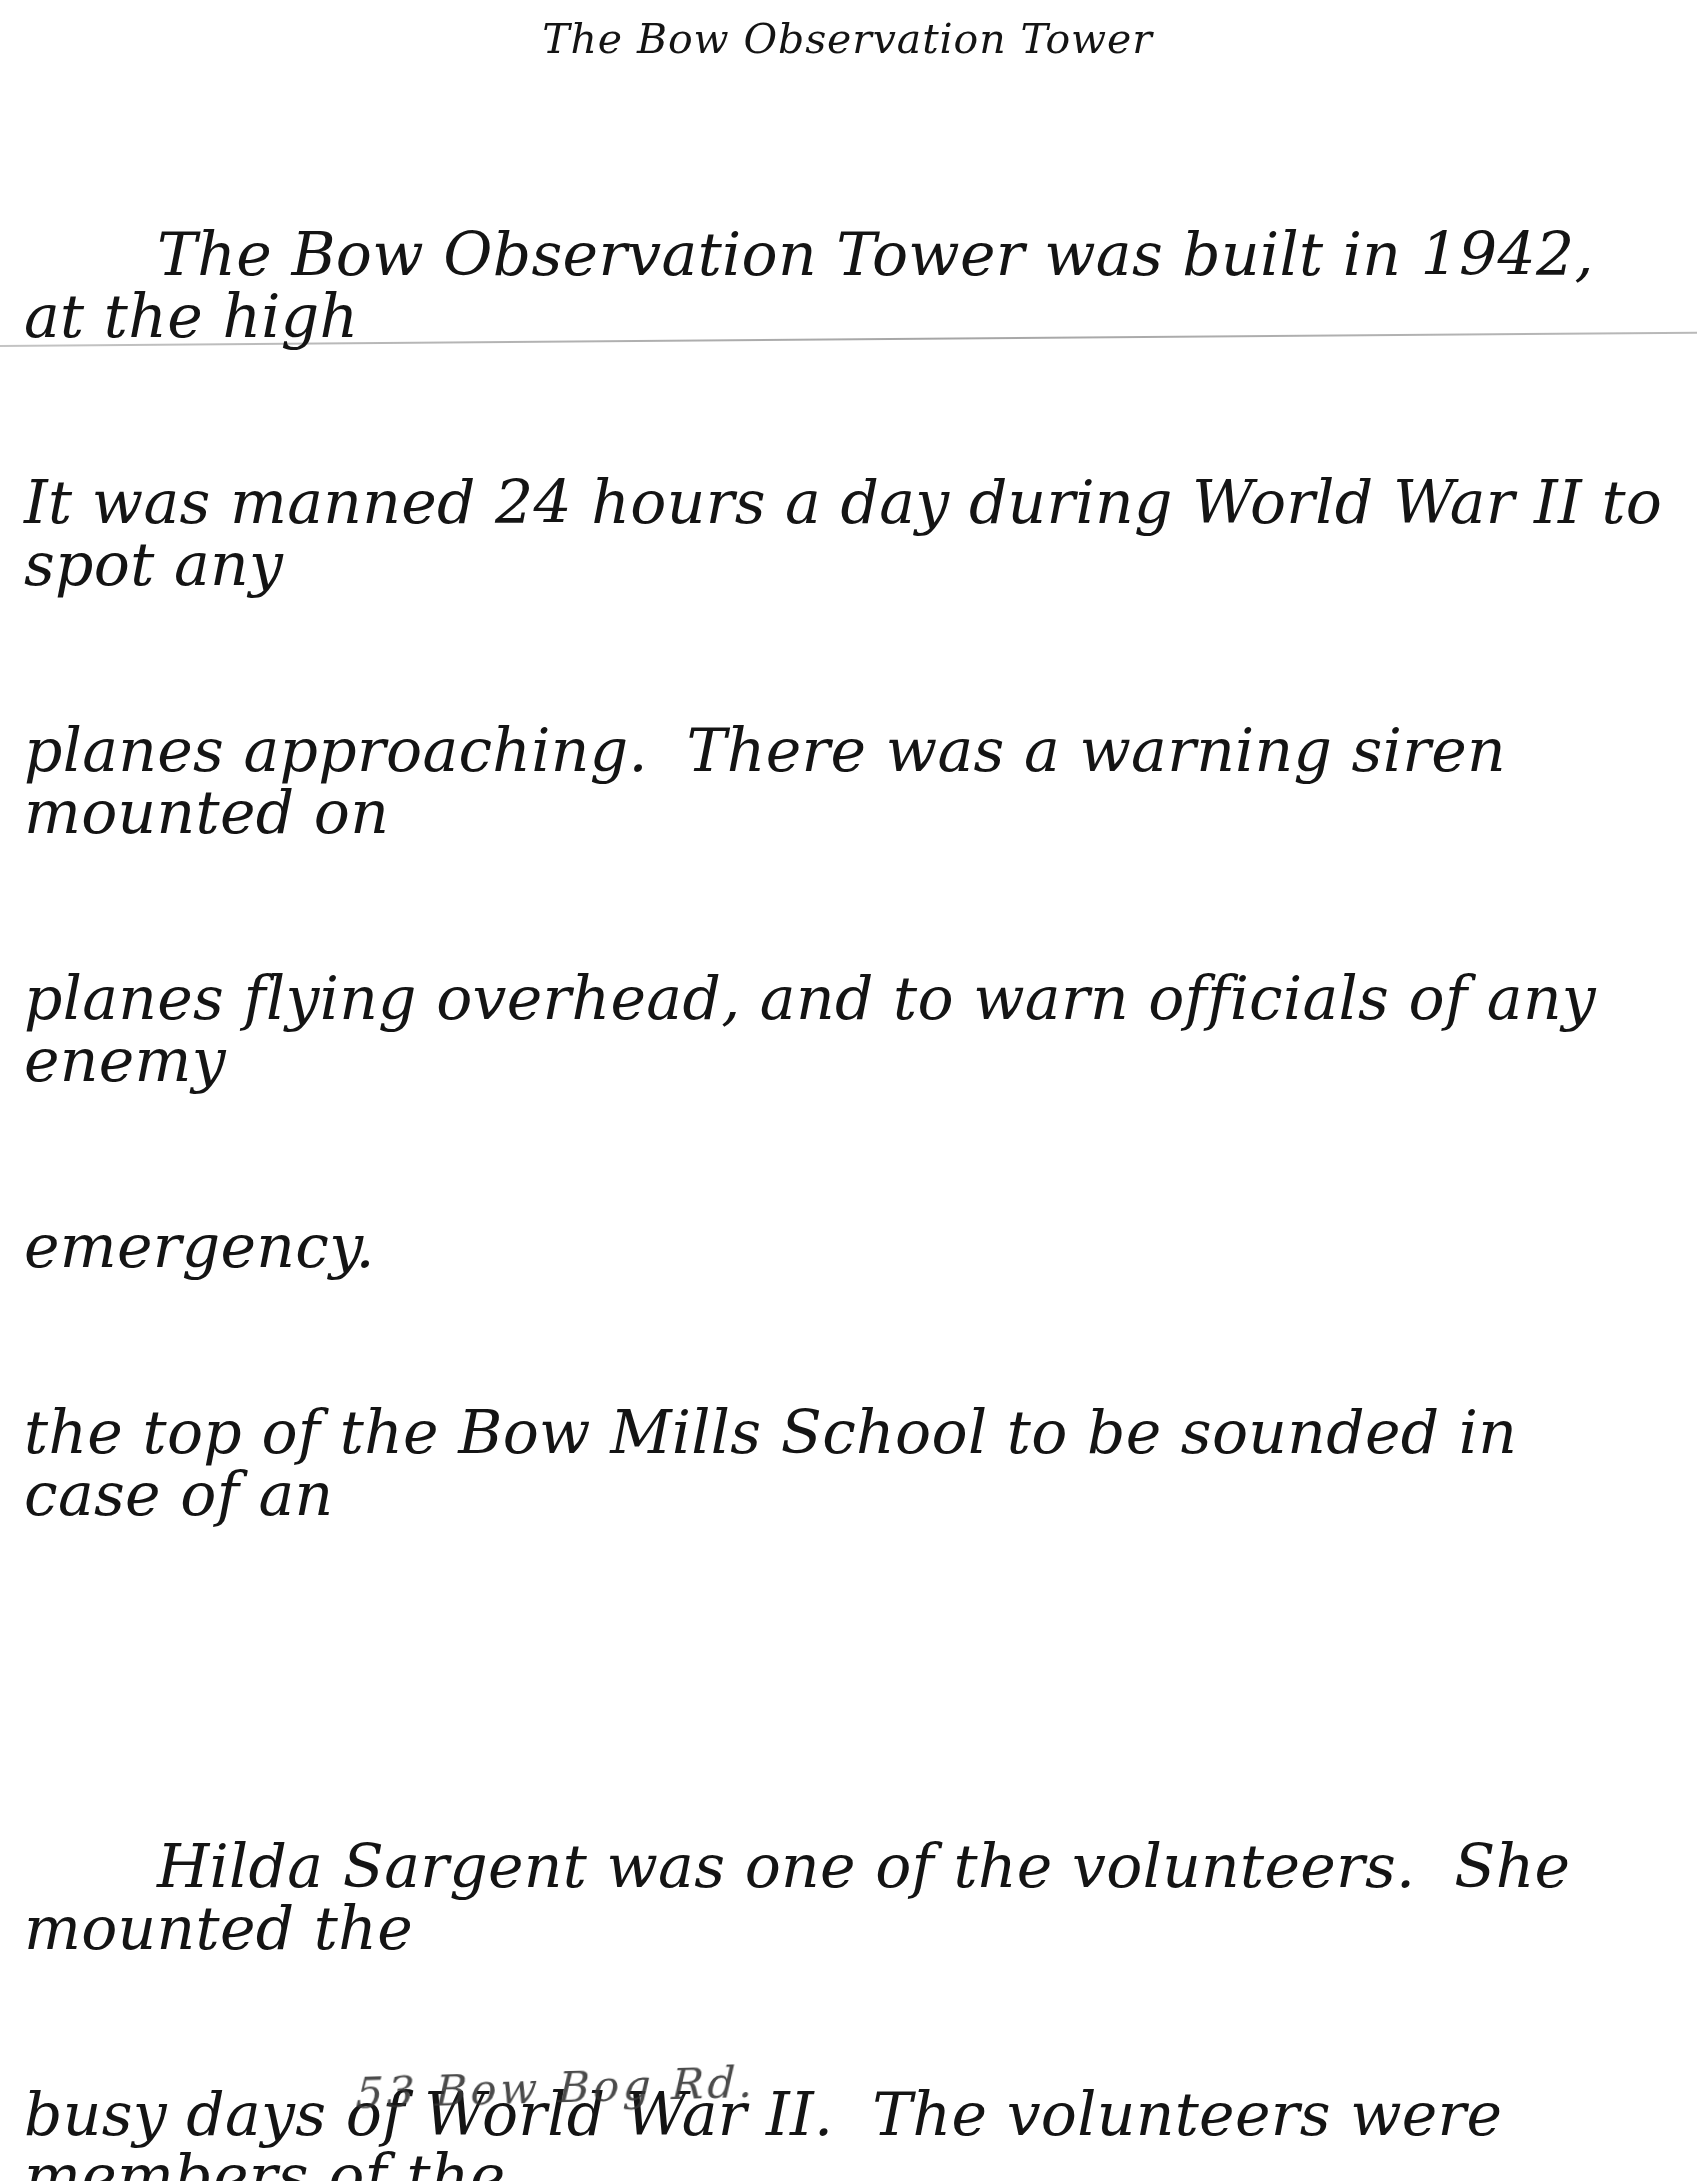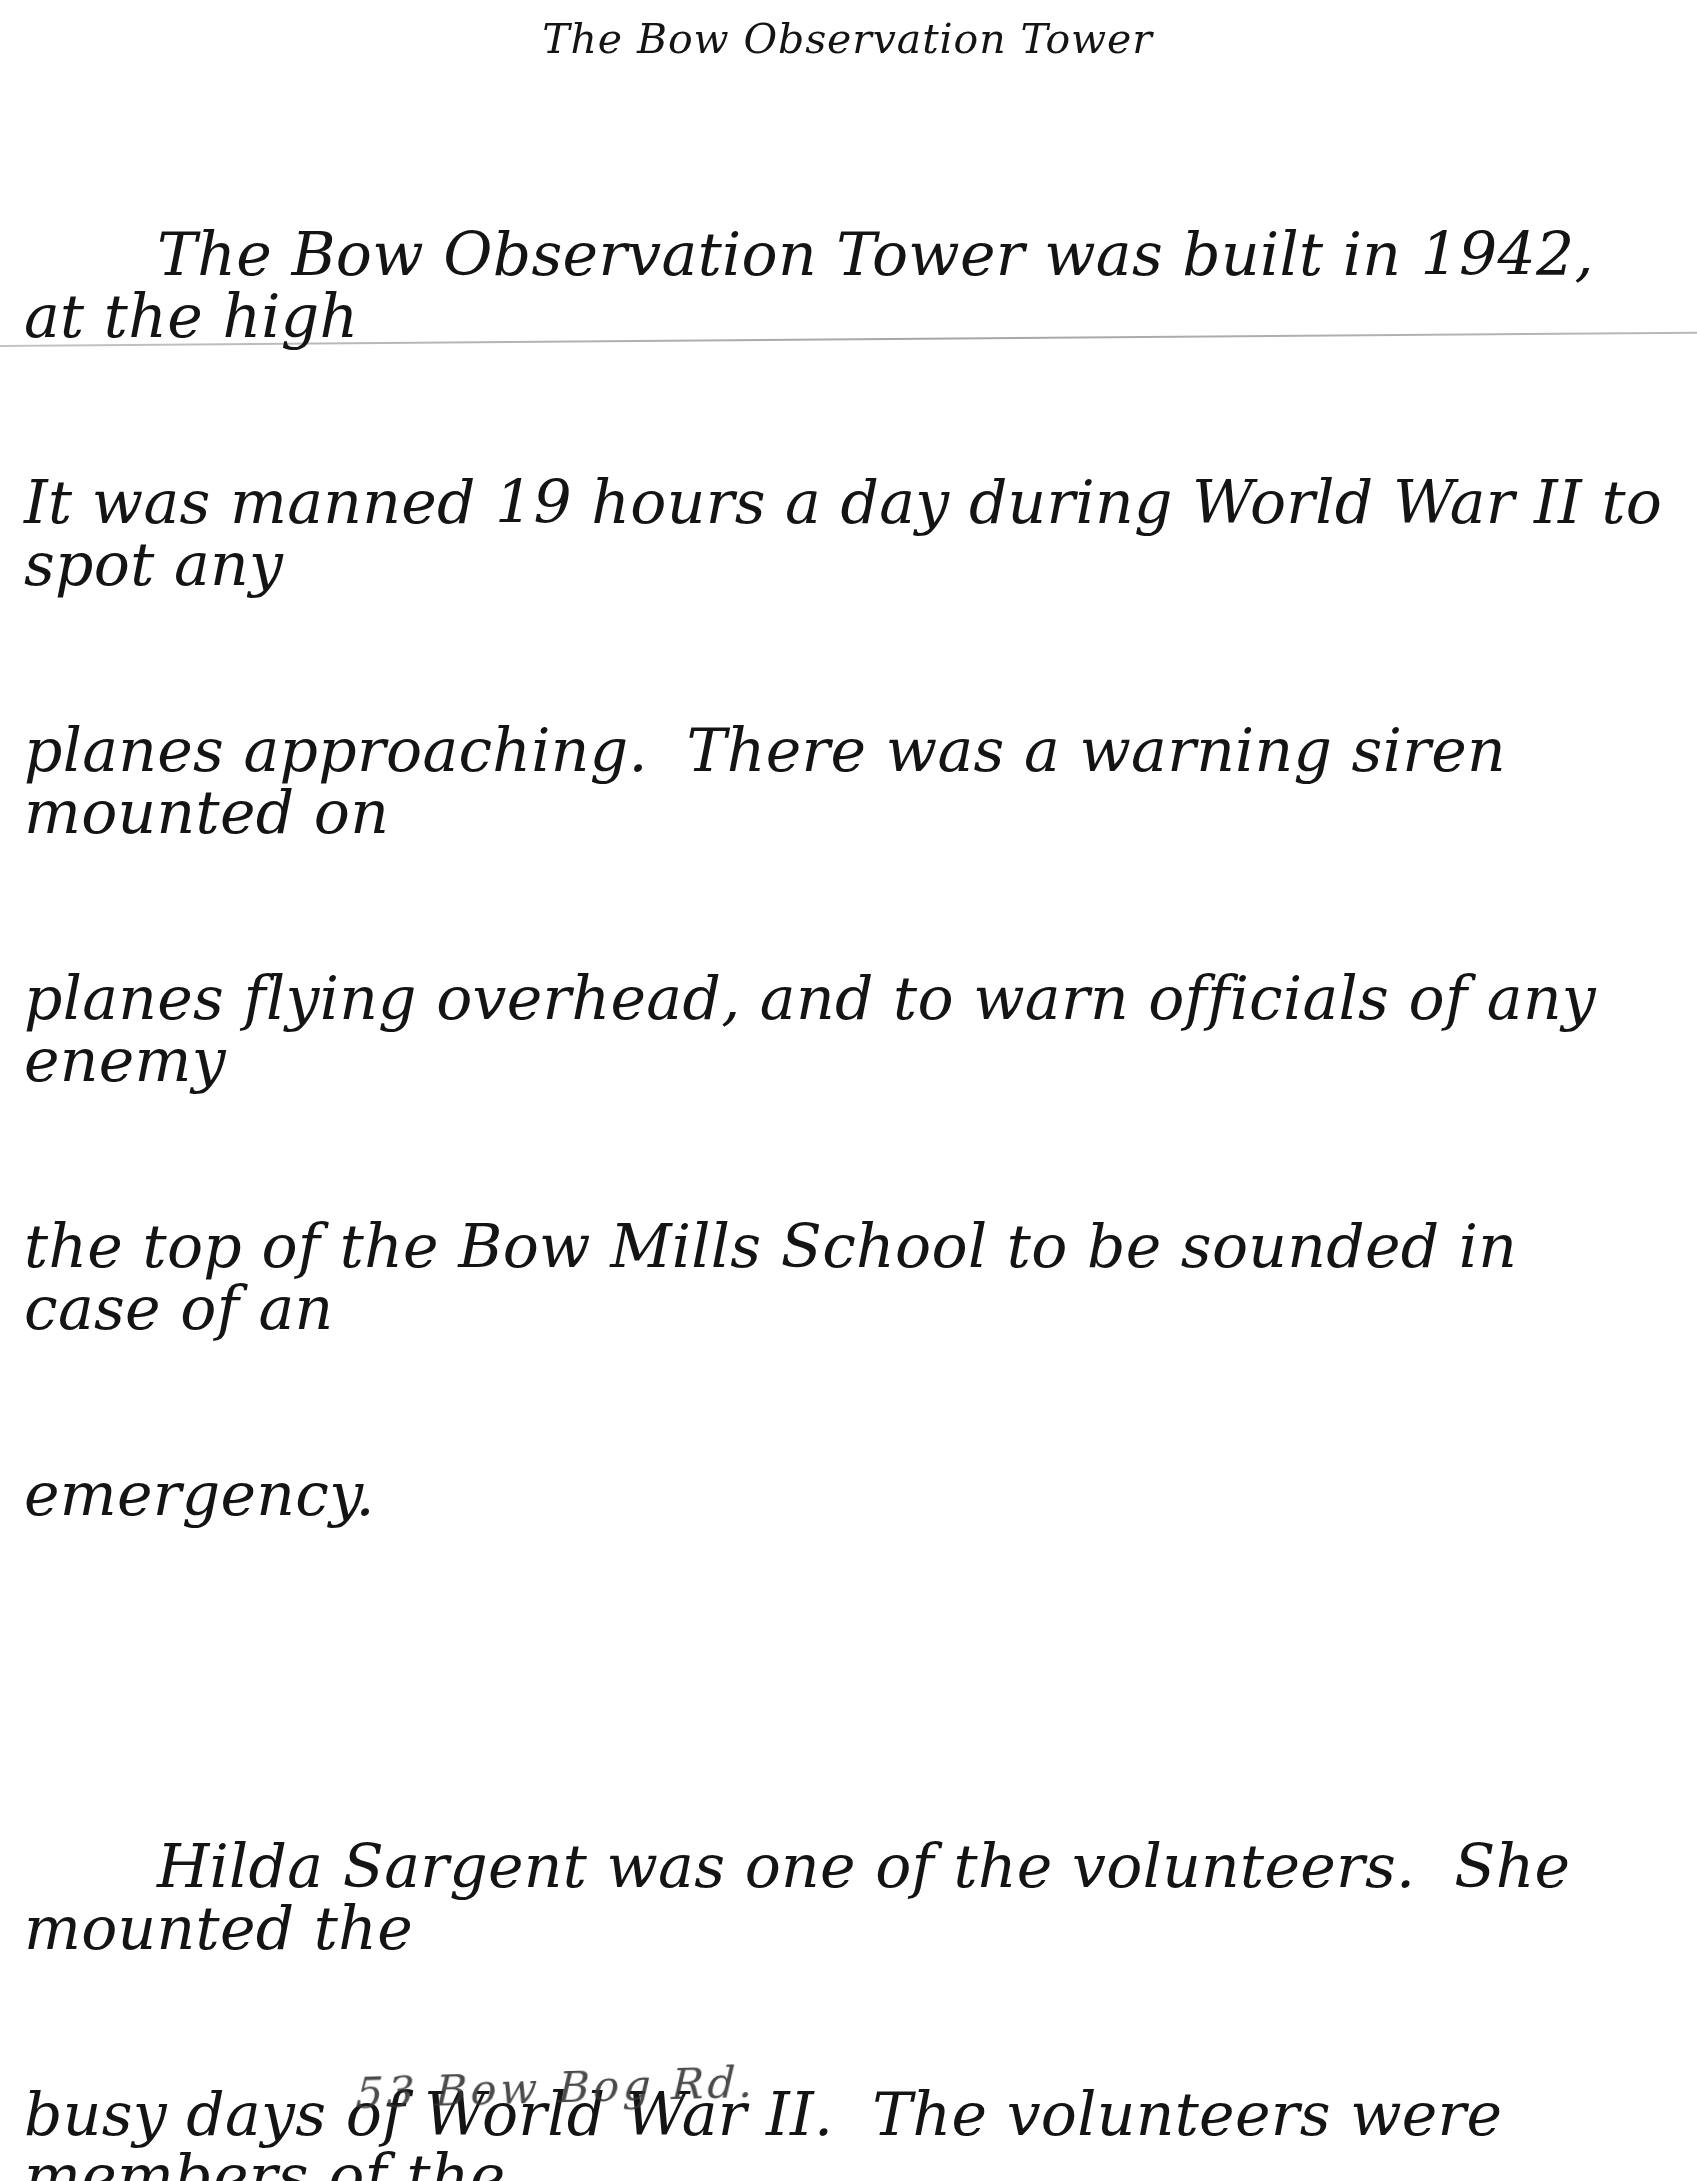--- a/index.html
+++ b/index.html
@@ -72,25 +72,25 @@
 <div class="page">
 
   <div class="scan-line"></div>
 
   <div class="content">
 
     <h1 class="doc-title">The Bow Observation Tower</h1>
 
     <div class="para p1">
       <div class="line indent">The Bow Observation Tower was built in 1942, at the high</div>
-      <div class="line">It was manned 19 hours a day during World War II to spot any</div>
+      <div class="line">It was manned 24 hours a day during World War II to spot any</div>
       <div class="line">planes approaching.  There was a warning siren mounted on</div>
       <div class="line">planes flying overhead, and to warn officials of any enemy</div>
+      <div class="line">emergency.</div>
       <div class="line">the top of the Bow Mills School to be sounded in case of an</div>
-      <div class="line">emergency.</div>
     </div>
 
     <div class="para p2">
       <div class="line indent">Hilda Sargent was one of the volunteers.  She mounted the</div>
       <div class="line">busy days of World War II.  The volunteers were members of the</div>
       <div class="line">Army Air Corps.  They had to undergo training to emergency the</div>
       
       
       
       

